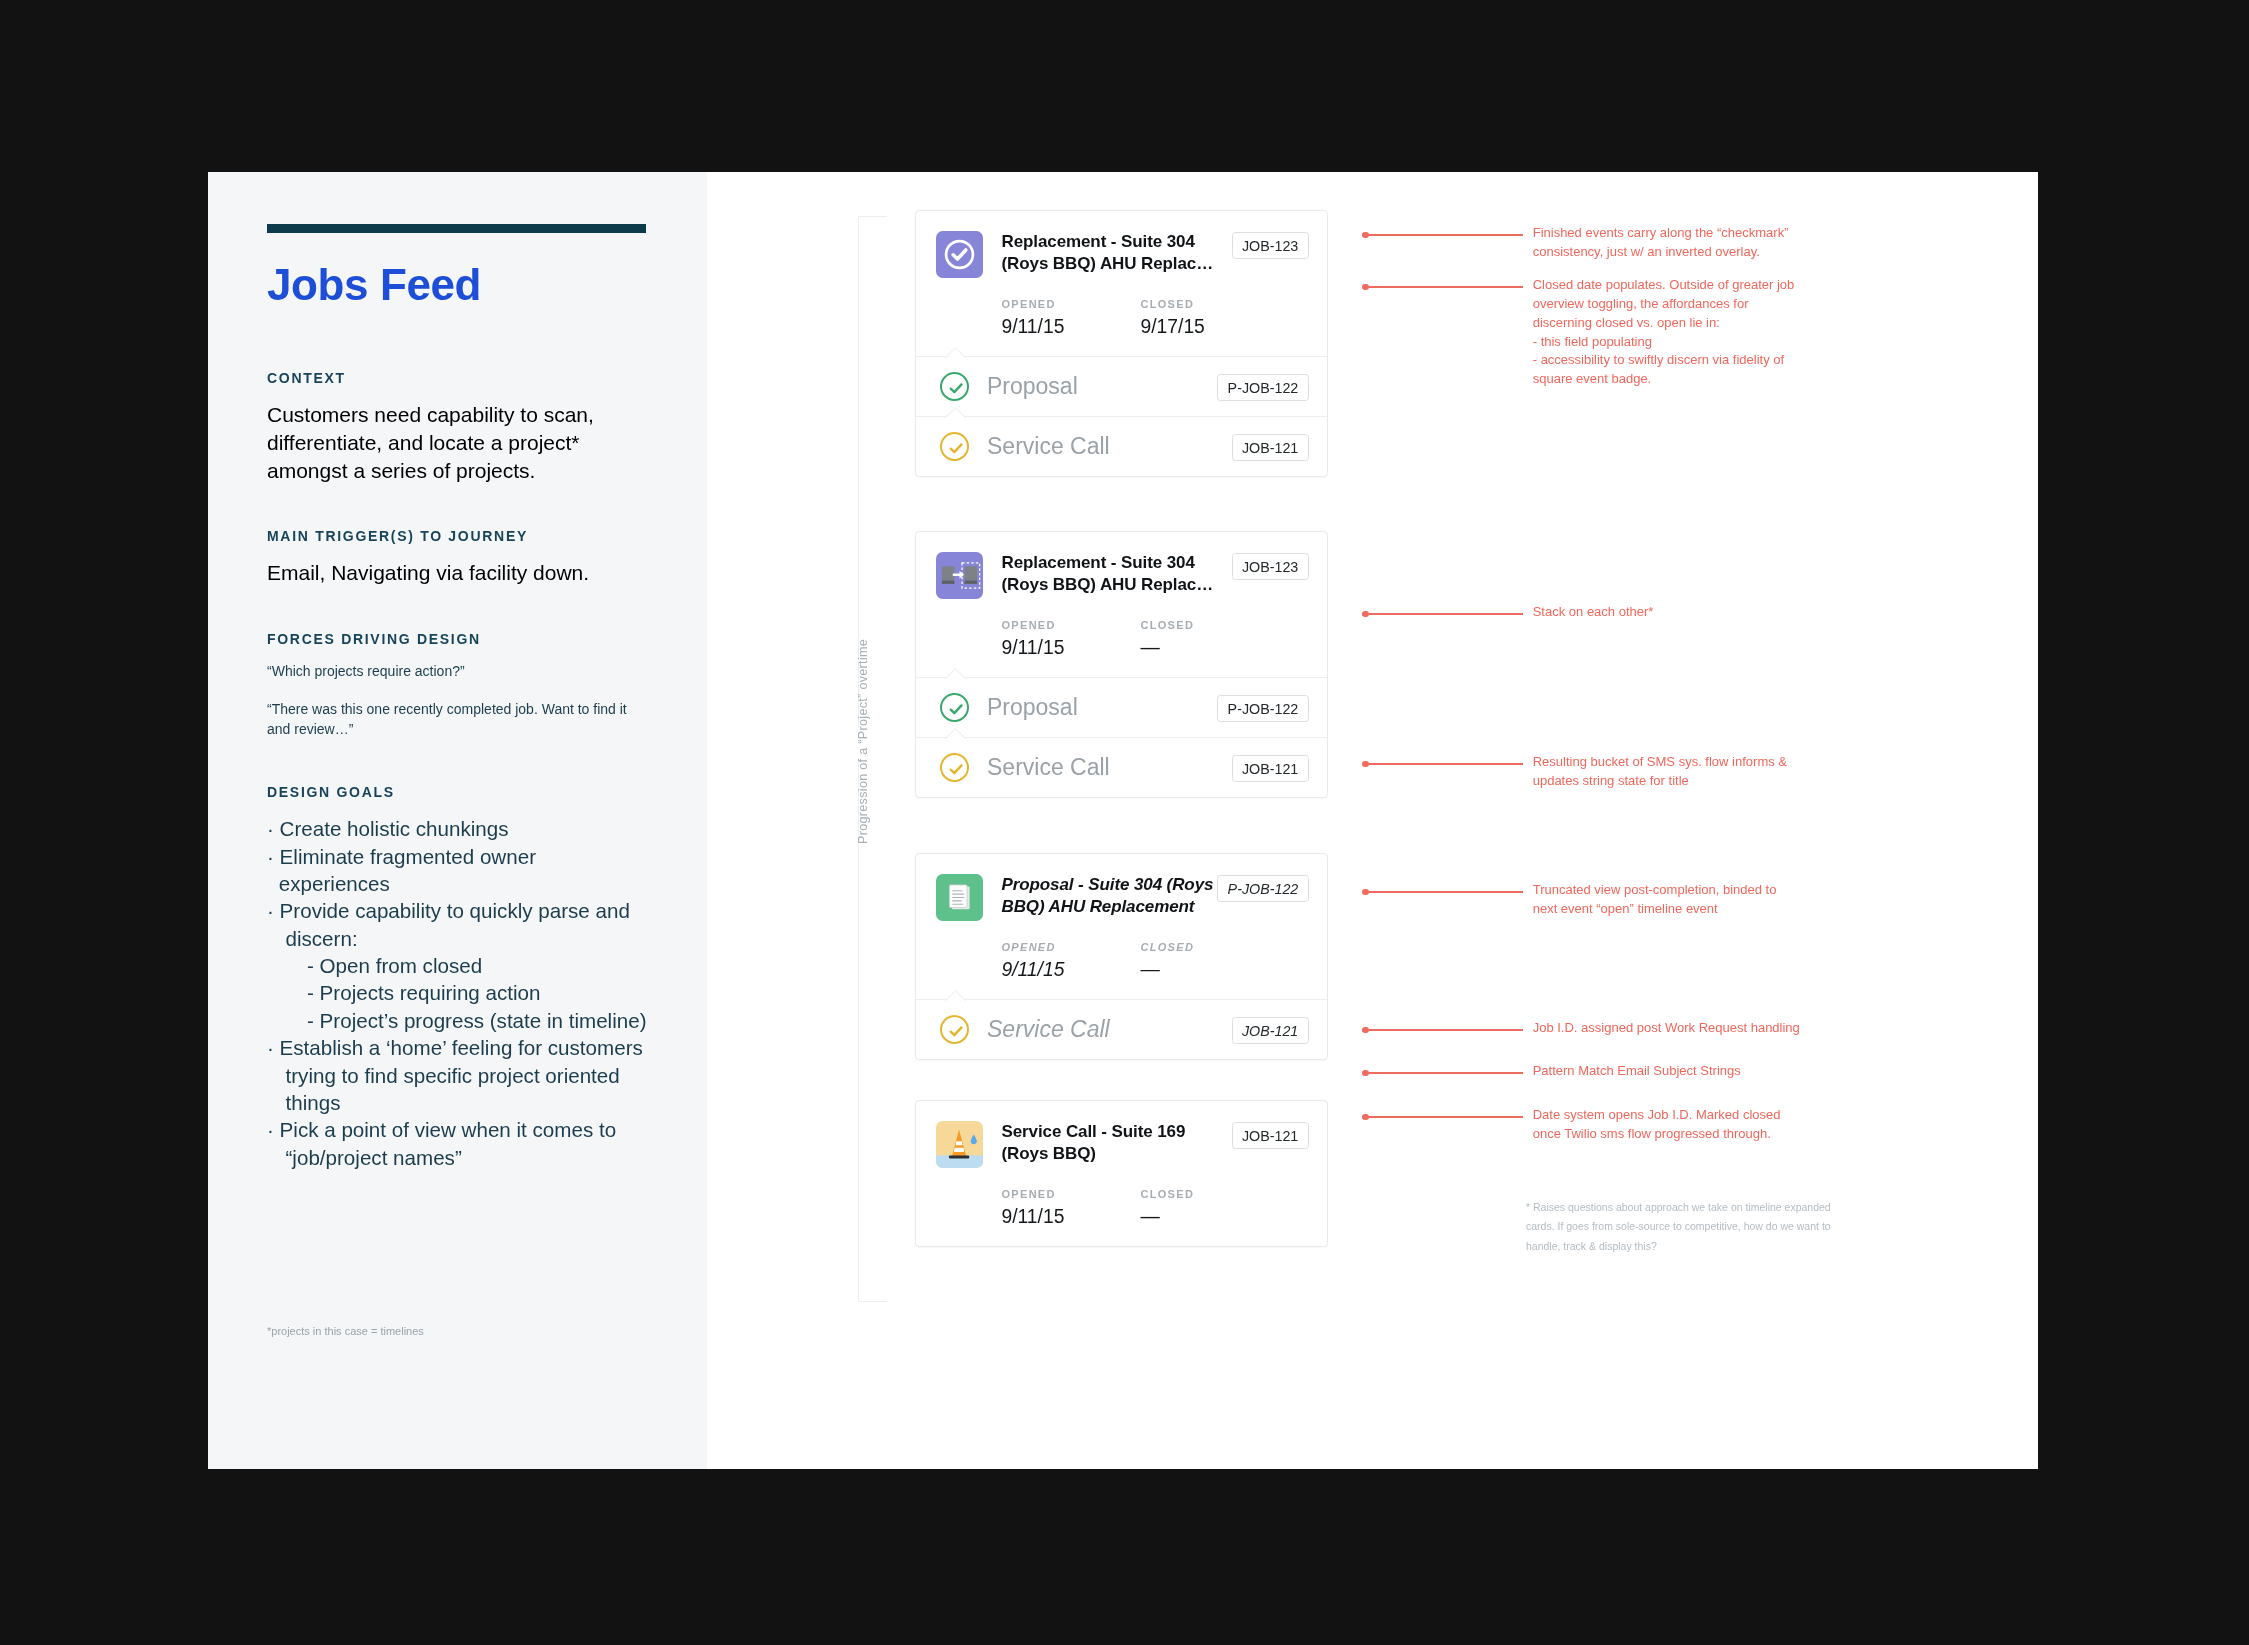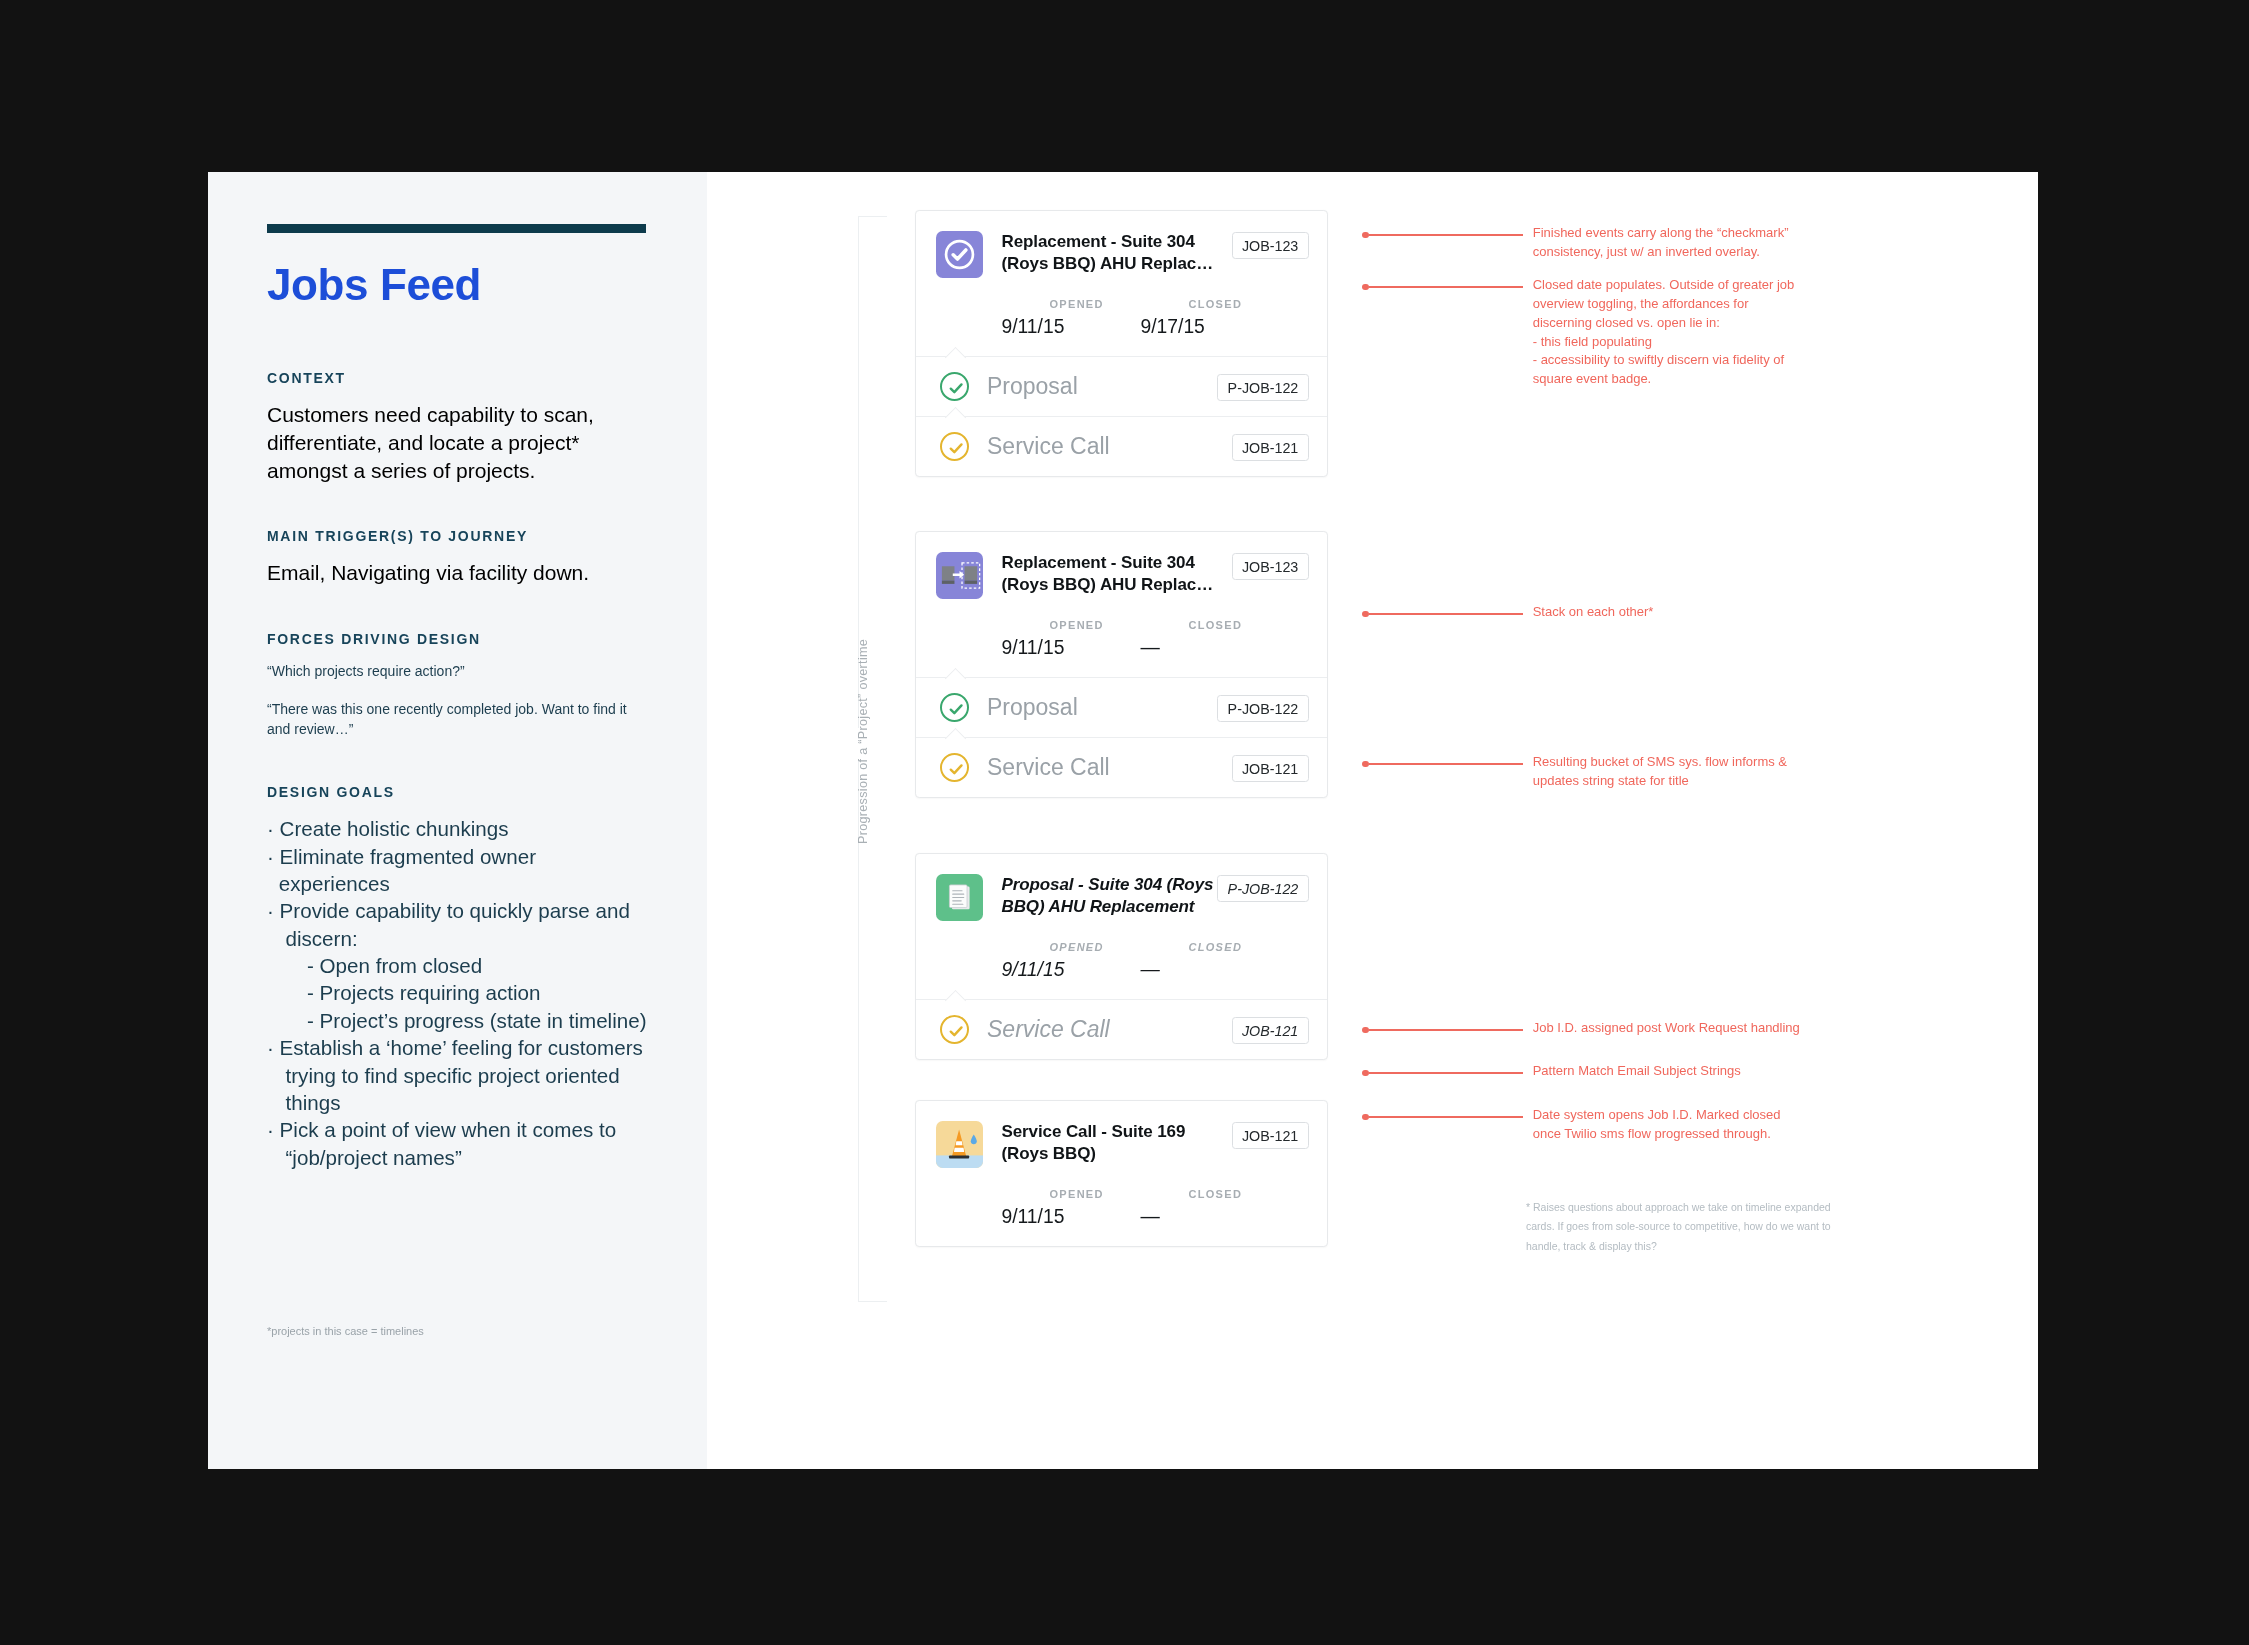--- a/index.html
+++ b/index.html
@@ -159,21 +159,20 @@
     margin-top: 0.8px;
   }
   .dates { display: flex; margin-top: 22px; }
   .date-col { width: 139px; }
   .date-lbl {
     font-size: 11px;
     letter-spacing: 1.3px;
     color: #a7adb2;
     font-weight: bold;
     margin-bottom: 5.9px;
-    margin-left: 48px;
   }
   .date-val {
     font-size: 19.3px;
     color: #15191c;
     font-weight: 400;
   }
   .sub-row {
     display: flex;
     align-items: center;
     padding: 15px 18.5px 15px 23.5px;
@@ -509,20 +508,30 @@
       <div class="lead">
         <span class="dot"></span>
         <span class="line" style="width:154px;"></span>
       </div>
       <div class="anno-text">
         <div>Resulting bucket of SMS sys. flow informs &amp;</div>
         <div>updates string state for title</div>
       </div>
     </div>
 
+    <div class="anno" style="left:655px; top:709px;">
+      <div class="lead">
+        <span class="dot"></span>
+        <span class="line" style="width:154px;"></span>
+      </div>
+      <div class="anno-text">
+        <div>Truncated view post-completion, binded to</div>
+        <div>next event “open” timeline event</div>
+      </div>
+    </div>
 
     <div class="anno" style="left:655px; top:847px;">
       <div class="lead">
         <span class="dot"></span>
         <span class="line" style="width:154px;"></span>
       </div>
       <div class="anno-text">
         <div>Job I.D. assigned post Work Request handling</div>
       </div>
     </div>

